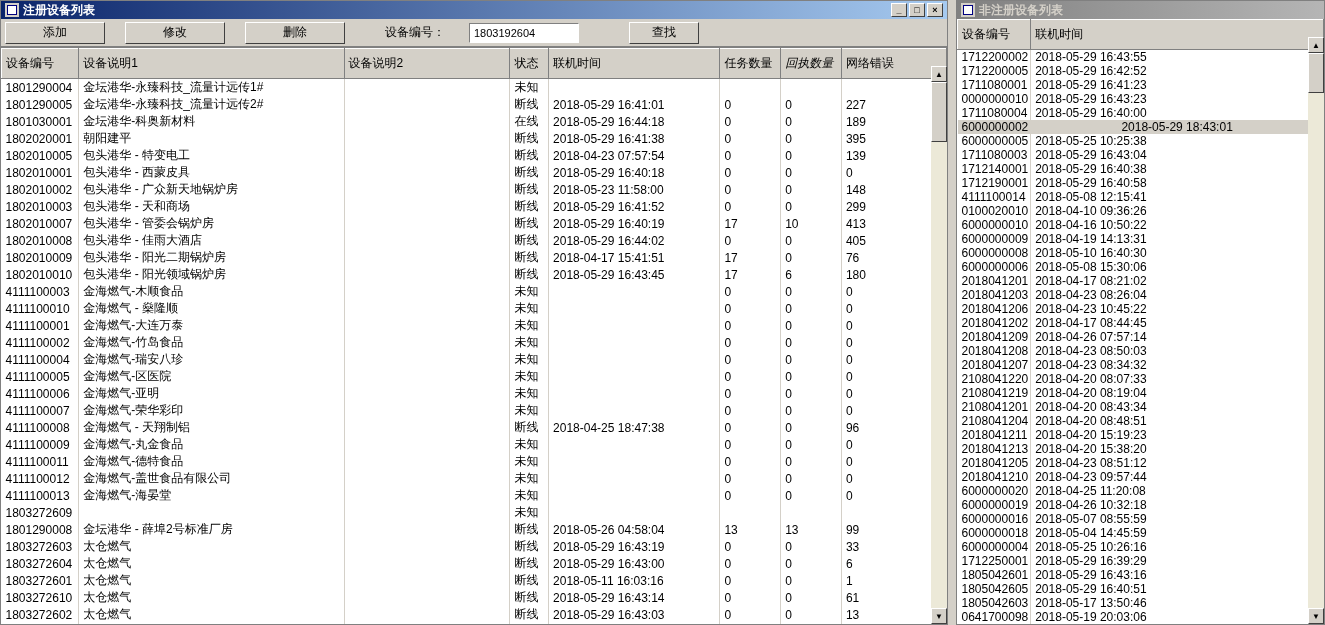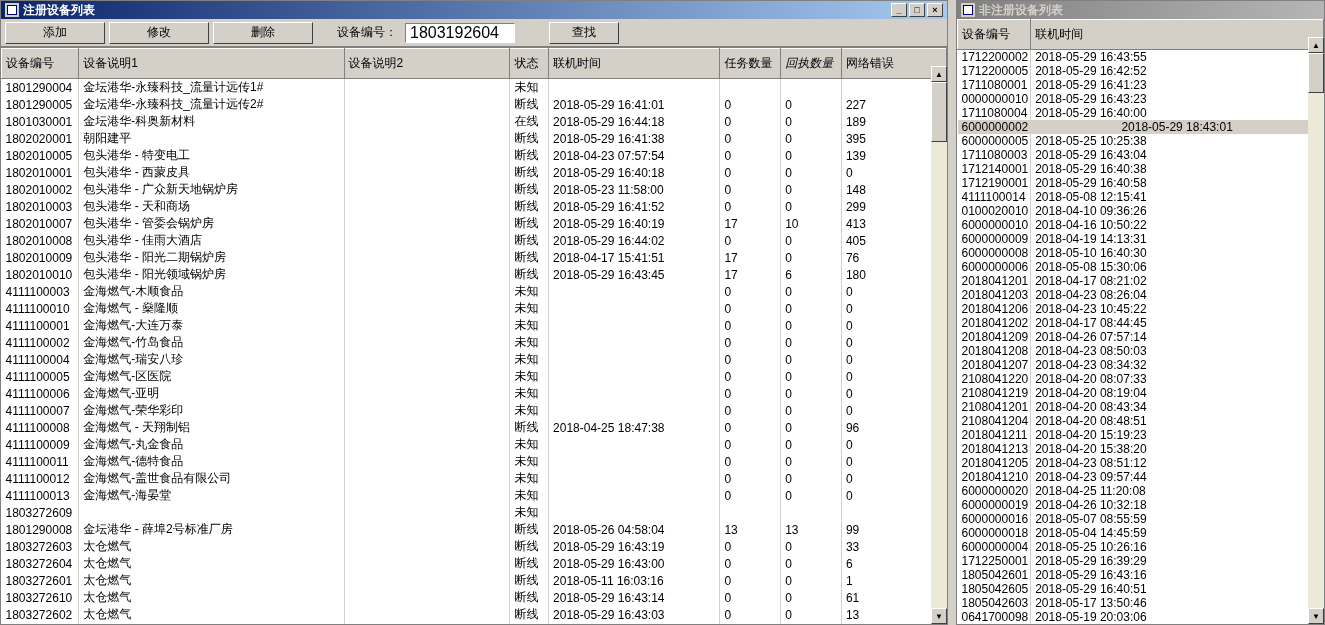--- a/index.html
+++ b/index.html
@@ -63,21 +63,21 @@
     font-family: sans-serif;
     font-size: 9px;
     font-weight: bold;
   }
   .toolbar {
     height: 28px;
     background: #d4d0c8;
     display: flex;
     align-items: center;
     padding: 2px 4px;
-    gap: 4px;
+    gap: 20px;
     border-bottom: 1px solid #808080;
   }
   .tbtn {
     width: 100px;
     height: 22px;
     background: #d4d0c8;
     border: 1px solid #fff;
     border-right-color: #404040;
     border-bottom-color: #404040;
     display: flex;
@@ -88,21 +88,21 @@
   .tlabel { margin-left: 20px; margin-right: 4px;}
   .tinput {
     width: 110px;
     height: 20px;
     border: 1px solid #808080;
     border-right-color: #fff;
     border-bottom-color: #fff;
     background: #fff;
     padding: 0 4px;
     font-family: inherit;
-    font-size: 16px;
+    font-size: 11px;
   }
   .grid-wrap {
     flex: 1;
     overflow: hidden;
     background: #fff;
     position: relative;
     border-top: 1px solid #808080;
   }
   .grid {
     width: 100%;

